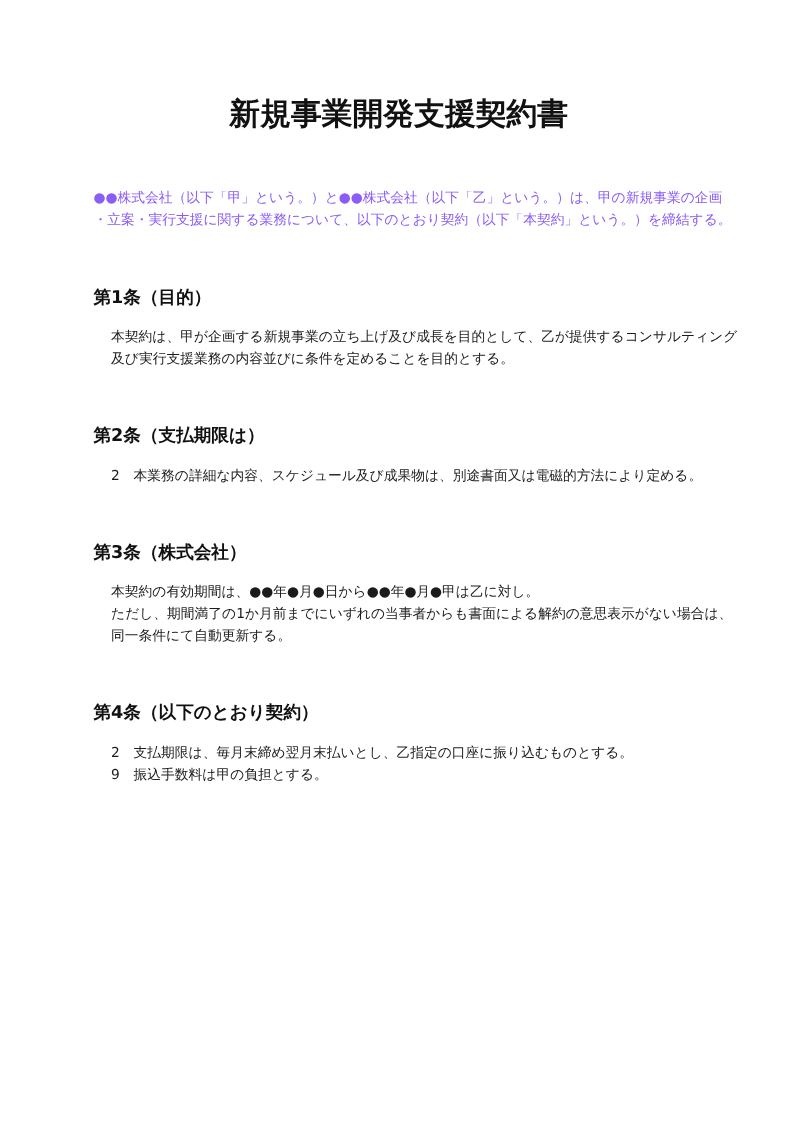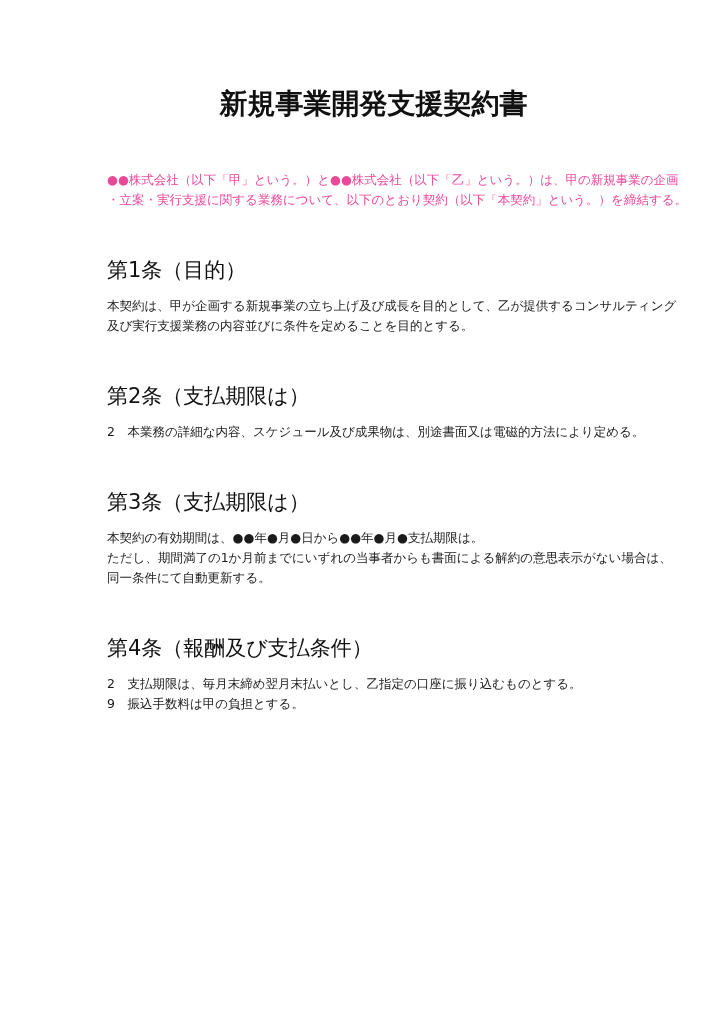--- a/index.html
+++ b/index.html
@@ -8,47 +8,47 @@
     background: #ffffff;
   }
   .page {
     position: relative;
     width: 724px;
     height: 1024px;
     box-sizing: border-box;
     background: #ffffff;
     color: #1b1b1b;
     font-family: "DejaVu Sans", "Liberation Sans", sans-serif;
-    padding: 86px 84px 0 107px;
+    padding: 86px 84px 0 85px;
     overflow: hidden;
   }
   .doc-title {
     margin: 0;
     font-size: 28px;
     line-height: 36px;
     font-weight: bold;
     text-align: center;
     color: #111111;
   }
   .intro {
     margin: 48px 0 16px 0;
     font-size: 12.5px;
     line-height: 20px;
     white-space: pre;
-    color: #ec4899;
+    color: #8b5cf6;
   }
   .article-heading {
     margin: 46px 0 12px 0;
-    font-size: 21px;
+    font-size: 16px;
     line-height: 28px;
-    font-weight: normal;
+    font-weight: bold;
     color: #111111;
   }
   .block {
-    margin: 0 0 10px 0;
+    margin: 0 0 10px 16px;
     font-size: 12.5px;
     line-height: 20px;
     white-space: pre;
     color: #1b1b1b;
   }
   .block:last-child { margin-bottom: 0; }
   section { margin: 0; padding: 0; }
 </style>
 </head>
 <body>
@@ -65,25 +65,25 @@
     <p class="block">本契約は、甲が企画する新規事業の立ち上げ及び成長を目的として、乙が提供するコンサルティング
 及び実行支援業務の内容並びに条件を定めることを目的とする。</p>
   </section>
 
   <section>
     <h2 class="article-heading">第2条（支払期限は）</h2>
     <p class="block">2　本業務の詳細な内容、スケジュール及び成果物は、別途書面又は電磁的方法により定める。</p>
   </section>
 
   <section>
-    <h2 class="article-heading">第3条（支払期限は）</h2>
-    <p class="block">本契約の有効期間は、●●年●月●日から●●年●月●支払期限は。
+    <h2 class="article-heading">第3条（株式会社）</h2>
+    <p class="block">本契約の有効期間は、●●年●月●日から●●年●月●甲は乙に対し。
 ただし、期間満了の1か月前までにいずれの当事者からも書面による解約の意思表示がない場合は、
 同一条件にて自動更新する。</p>
   </section>
 
   <section>
-    <h2 class="article-heading">第4条（報酬及び支払条件）</h2>
+    <h2 class="article-heading">第4条（以下のとおり契約）</h2>
     <p class="block">2　支払期限は、毎月末締め翌月末払いとし、乙指定の口座に振り込むものとする。
 9　振込手数料は甲の負担とする。</p>
   </section>
 
 </div>
 
 </body></html>

